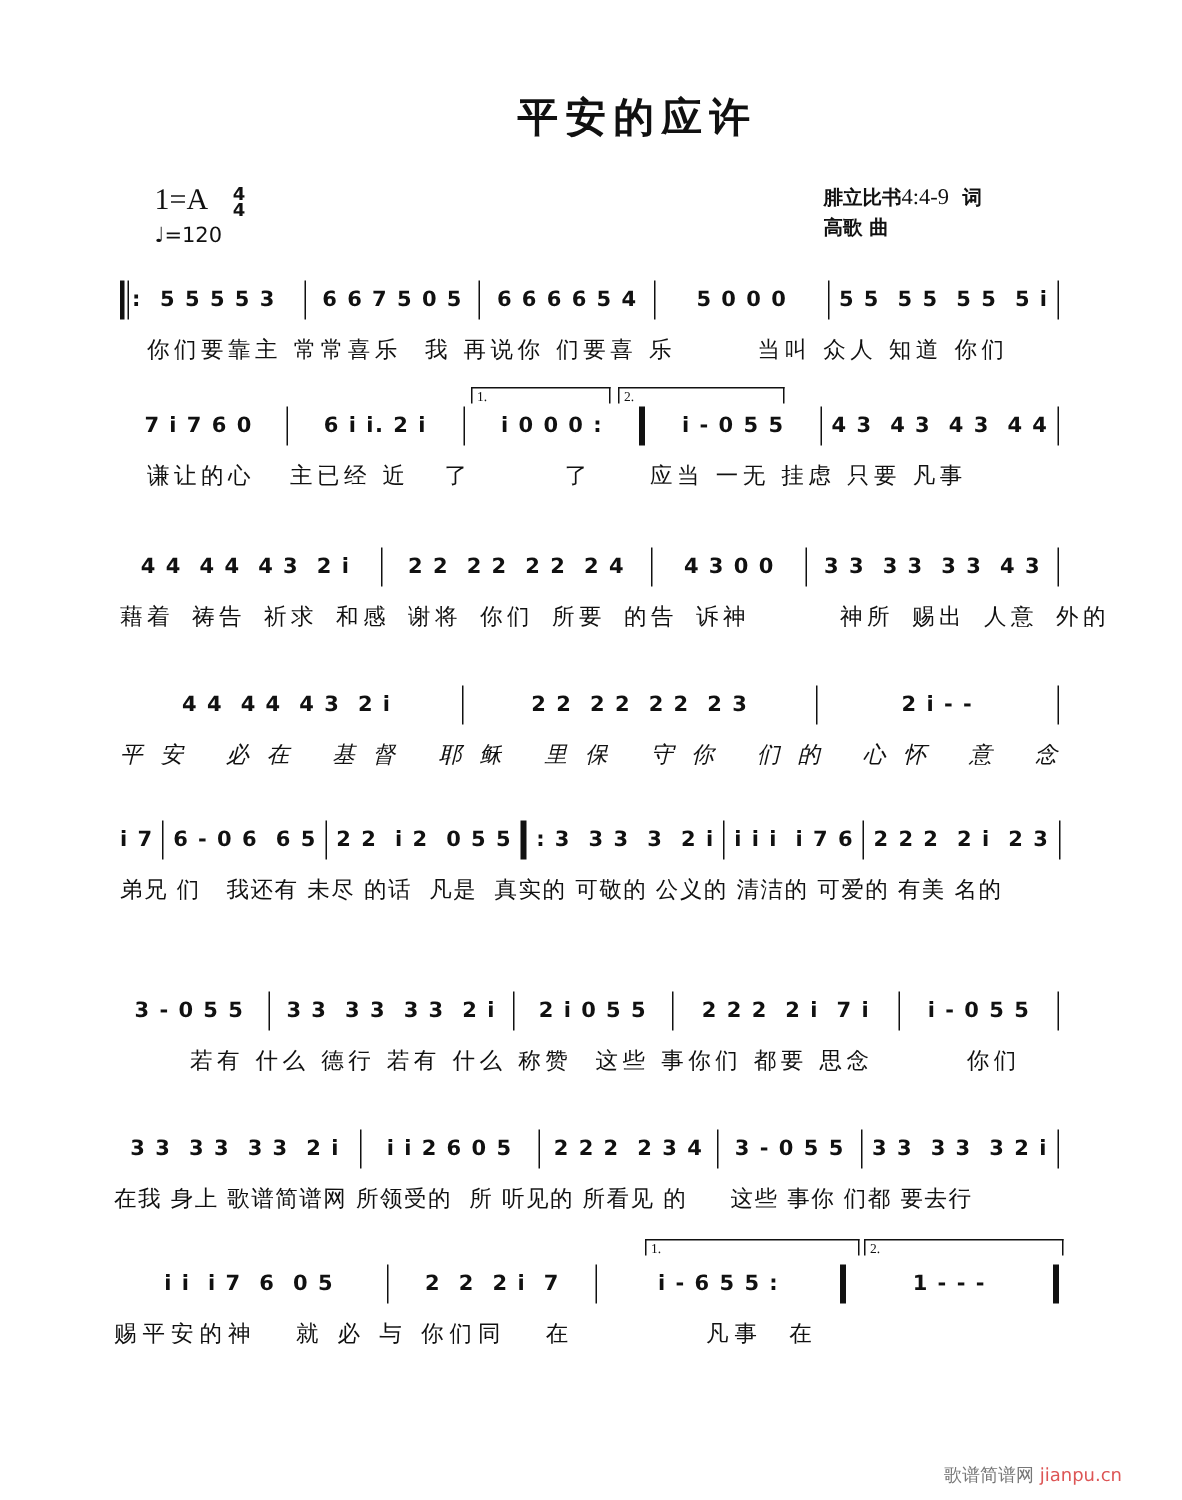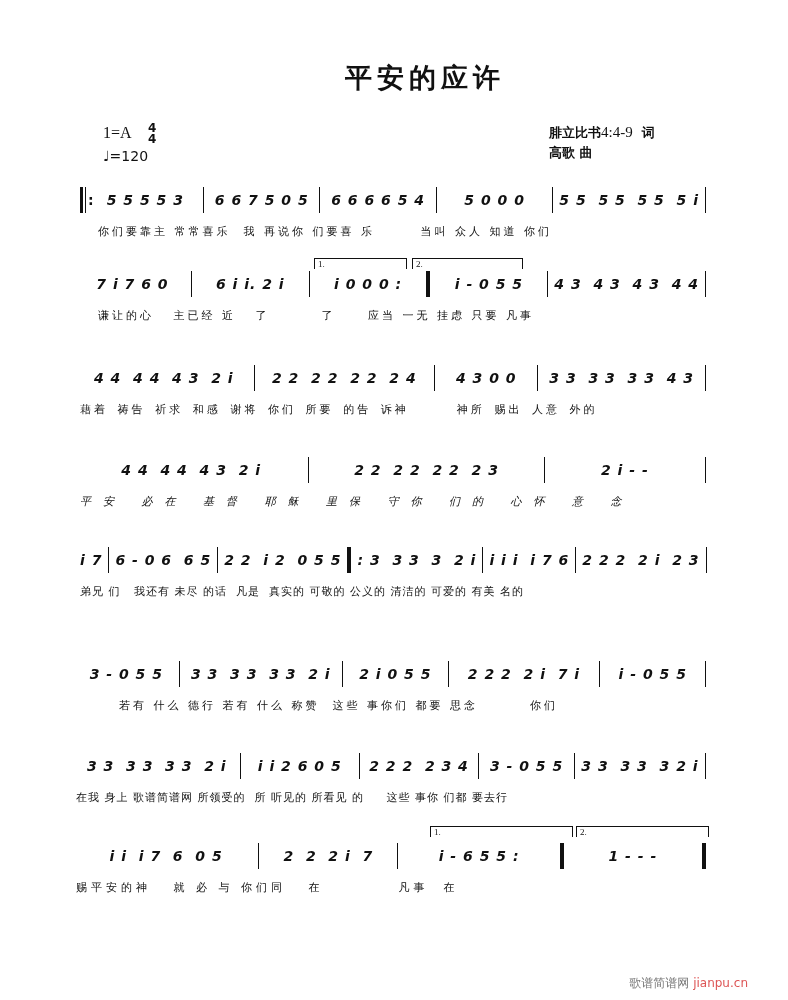--- a/index.html
+++ b/index.html
@@ -1,31 +1,31 @@
 <!DOCTYPE html>
 <html><head>
 <meta charset="utf-8">
 <style>
   html,body{margin:0;padding:0;background:#fff;}
   body{width:788px;height:1000px;position:relative;overflow:hidden;font-family:"DejaVu Sans","Liberation Sans",sans-serif;color:#111;}
   .title{position:absolute;top:60px;left:0;width:788px;text-align:center;font-size:27px;font-weight:bold;letter-spacing:5px;padding-left:31px;}
   .meta-left{position:absolute;left:103px;top:122px;font-size:14px;line-height:22px;}
-  .meta-left .key{font-family:"Liberation Serif",serif;font-size:16px;}
+  .meta-left .key{font-family:"Liberation Serif",serif;font-size:20px;}
   .frac{display:inline-block;vertical-align:middle;margin-left:12px;text-align:center;font-weight:bold;font-size:12px;line-height:11px;}
   .meta-right{position:absolute;left:549px;top:122px;font-size:13px;line-height:20px;font-weight:bold;}
   .meta-right .ref{font-family:"Liberation Serif",serif;font-weight:normal;font-size:15px;}
   .line{position:absolute;left:80px;width:632px;}
   .notes{position:absolute;left:0;top:0;width:632px;height:28px;display:flex;align-items:center;font-weight:bold;font-size:14px;}
   .bar{flex:none;width:1px;height:26px;background:#111;margin:0 6px;}
   .rep-start{flex:none;display:flex;align-items:center;}
   .rep-start .thick{width:3px;height:26px;background:#111;}
   .rep-start .thin{width:1px;height:26px;background:#111;margin-left:2px;}
   .rep-start .dots{font-size:14px;margin-left:2px;}
-  .measure{flex:1;display:flex;justify-content:space-around;align-items:center;white-space:pre;letter-spacing:1px;font-style:italic;}
-  .lyrics{position:absolute;left:18px;top:38px;font-size:11px;letter-spacing:3px;white-space:pre;}
+  .measure{flex:1;display:flex;justify-content:space-around;align-items:center;white-space:pre;letter-spacing:1px;}
+  .lyrics{position:absolute;left:18px;top:38px;font-size:15px;letter-spacing:3px;white-space:pre;}
   .volta{position:absolute;border-top:1px solid #111;border-left:1px solid #111;border-right:1px solid #111;height:10px;font-size:9px;font-family:"Liberation Serif",serif;padding-left:3px;}
   .watermark{position:absolute;right:40px;top:975px;font-size:12px;color:#777;}
   .watermark span{color:#d55;}
 </style>
 </head>
 <body>
 
 <div class="title">平安的应许</div>
 
 <div class="meta-left">

